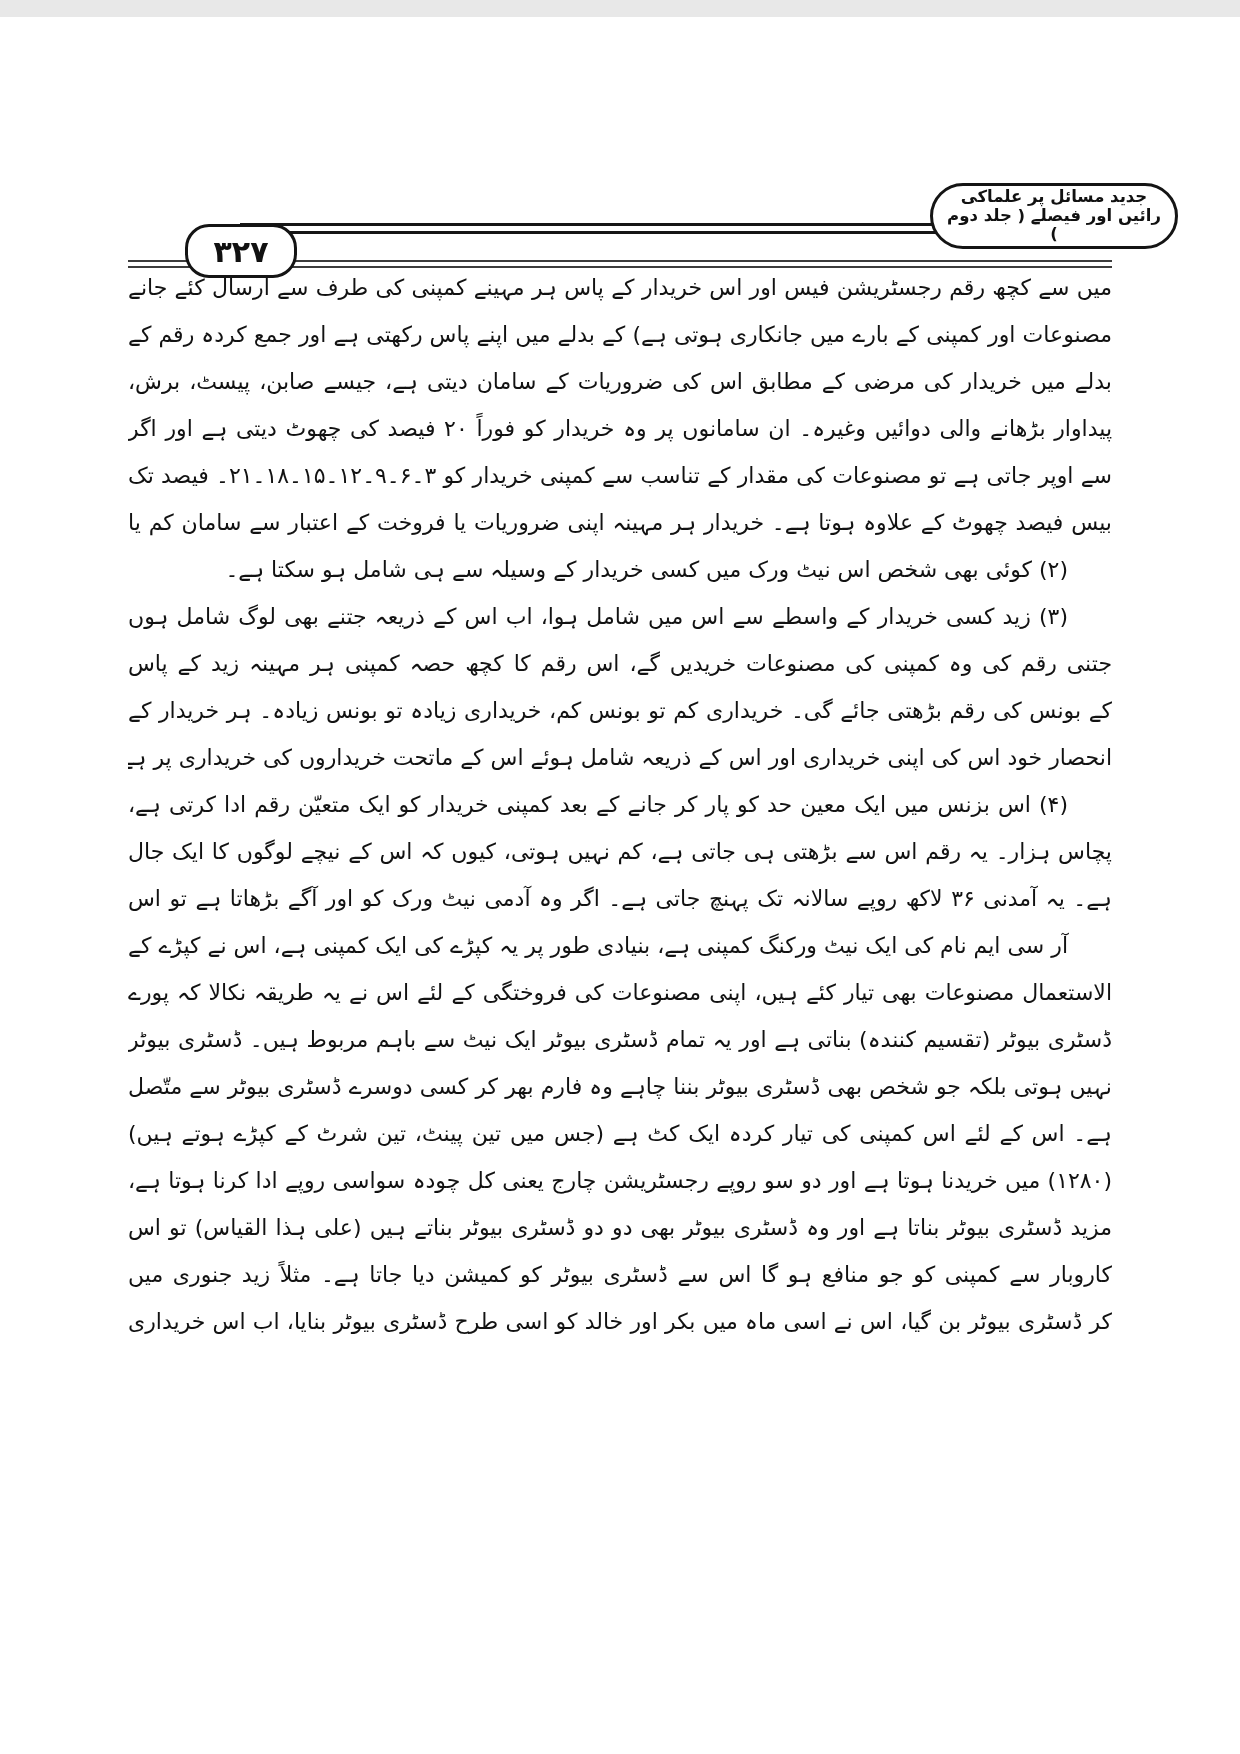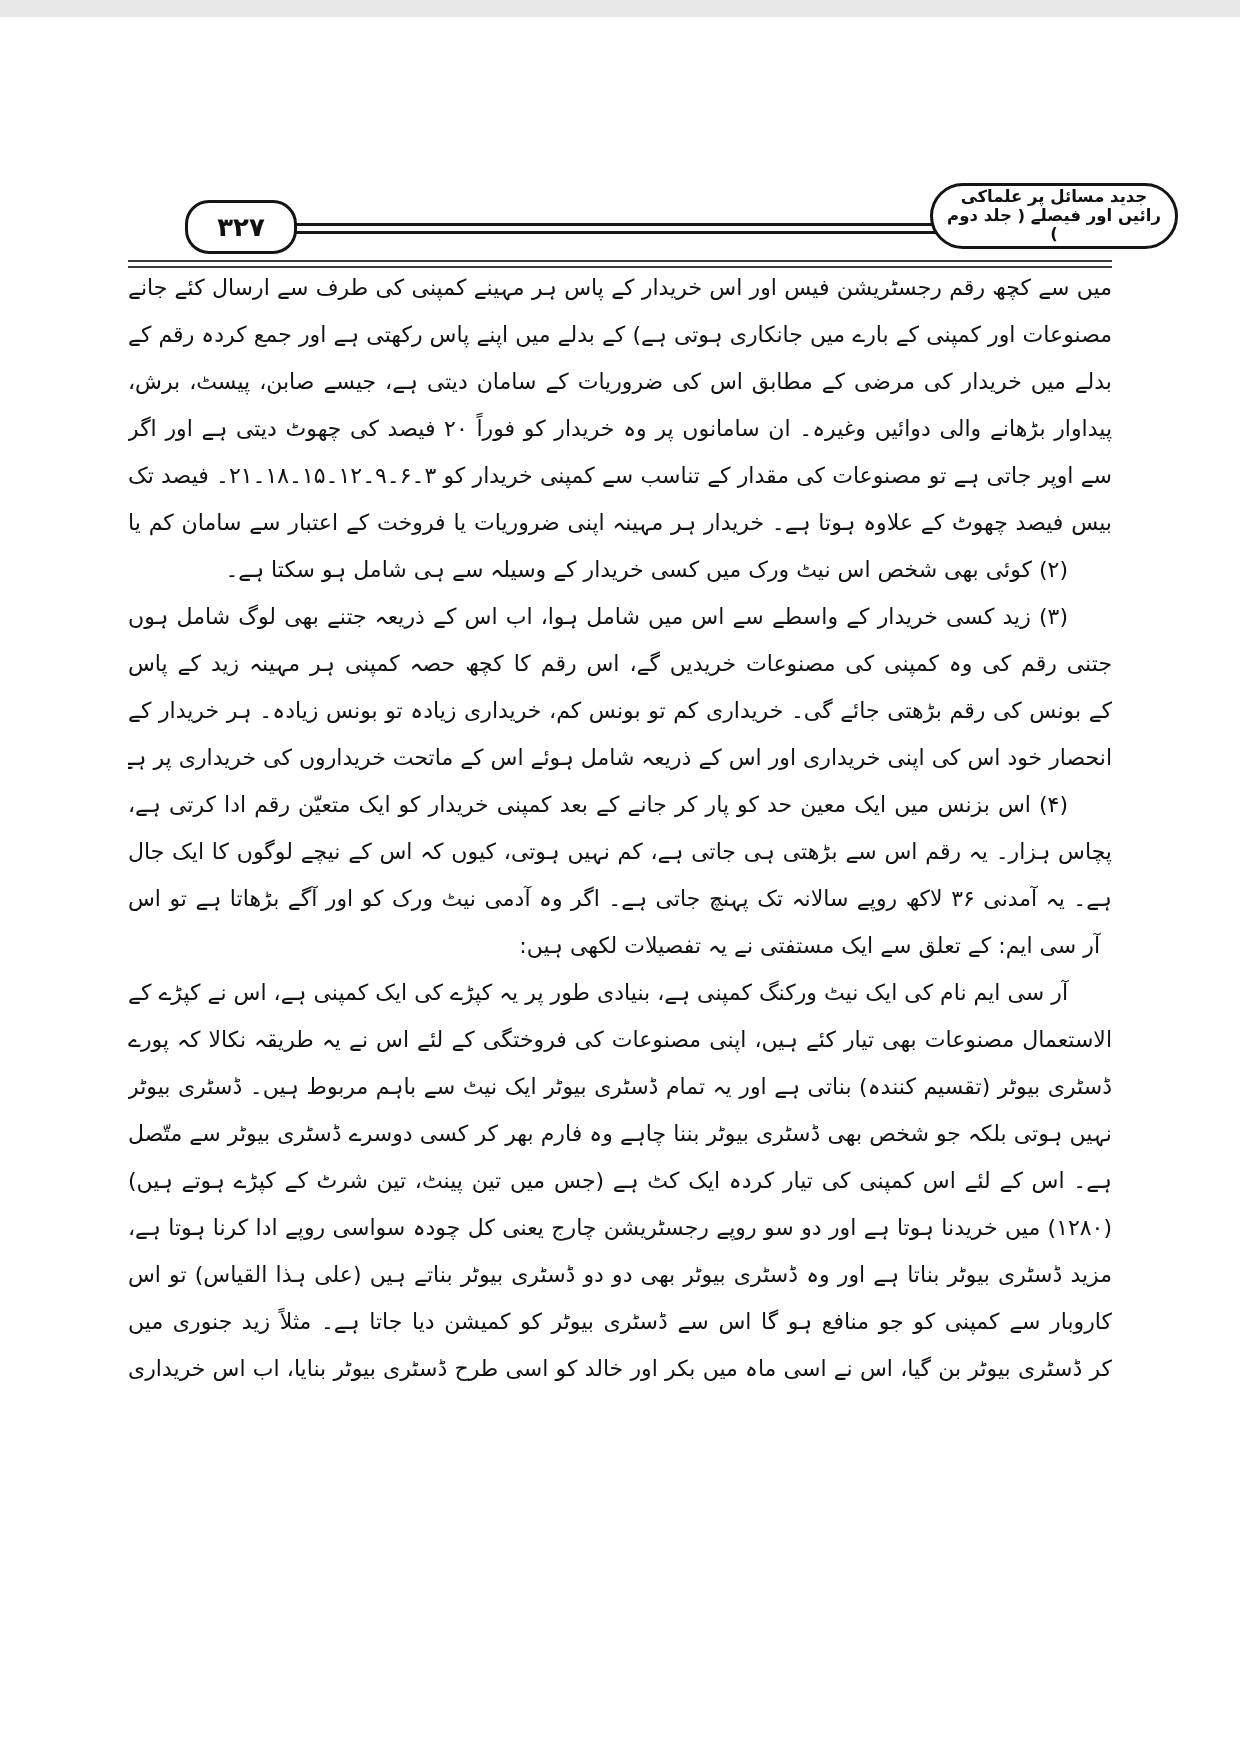--- a/index.html
+++ b/index.html
@@ -56,25 +56,25 @@
     border-radius: 33px;
     font-size: 16.5px;
     font-weight: bold;
     text-align: center;
     line-height: 1.15;
     padding: 0 10px;
     box-sizing: border-box;
   }
   .pill-pagenum {
     left: 185px;
-    top: 183px;
+    top: 207px;
     width: 106px;
     height: 48px;
     border-radius: 24px;
-    font-size: 26px;
+    font-size: 30px;
     font-weight: bold;
     letter-spacing: 2px;
   }
   
   .body-text {
     position: absolute;
     left: 128px;
     top: 247px;
     width: 984px;
     color: #121212;
@@ -124,21 +124,20 @@
       <div class="line fill">سے اوپر جاتی ہے تو مصنوعات کی مقدار کے تناسب سے کمپنی خریدار کو ۳۔۶۔۹۔۱۲۔۱۵۔۱۸۔۲۱۔ فیصد تک بونس دیتی ہے۔ یہ</div>
       <div class="line fill">بیس فیصد چھوٹ کے علاوہ ہوتا ہے۔ خریدار ہر مہینہ اپنی ضروریات یا فروخت کے اعتبار سے سامان کم یا زیادہ لے سکتا ہے، کوئی قید</div>
       <div class="line indent">(۲) کوئی بھی شخص اس نیٹ ورک میں کسی خریدار کے وسیلہ سے ہی شامل ہو سکتا ہے۔</div>
       <div class="line fill indent">(۳) زید کسی خریدار کے واسطے سے اس میں شامل ہوا، اب اس کے ذریعہ جتنے بھی لوگ شامل ہوں گے اور ہر مہینے</div>
       <div class="line fill">جتنی رقم کی وہ کمپنی کی مصنوعات خریدیں گے، اس رقم کا کچھ حصہ کمپنی ہر مہینہ زید کے پاس بشکل چیک بھیجے گی جس سے زید</div>
       <div class="line fill">کے بونس کی رقم بڑھتی جائے گی۔ خریداری کم تو بونس کم، خریداری زیادہ تو بونس زیادہ۔ ہر خریدار کے فائدہ میں کمی اور بیشی کا</div>
       <div class="line">انحصار خود اس کی اپنی خریداری اور اس کے ذریعہ شامل ہوئے اس کے ماتحت خریداروں کی خریداری پر ہے۔</div>
       <div class="line fill indent">(۴) اس بزنس میں ایک معین حد کو پار کر جانے کے بعد کمپنی خریدار کو ایک متعیّن رقم ادا کرتی ہے، مثلاً مہینہ میں</div>
       <div class="line fill">پچاس ہزار۔ یہ رقم اس سے بڑھتی ہی جاتی ہے، کم نہیں ہوتی، کیوں کہ اس کے نیچے لوگوں کا ایک جال ہوتا ہے جو برابر پھیلتا جاتا</div>
       <div class="line fill">ہے۔ یہ آمدنی ۳۶ لاکھ روپے سالانہ تک پہنچ جاتی ہے۔ اگر وہ آدمی نیٹ ورک کو اور آگے بڑھاتا ہے تو اس کی آمدنی اس سے بھی</div>
-      <div class="line indent-sm">آر سی ایم: کے تعلق سے ایک مستفتی نے یہ تفصیلات لکھی ہیں:</div>
       <div class="line fill indent">آر سی ایم نام کی ایک نیٹ ورکنگ کمپنی ہے، بنیادی طور پر یہ کپڑے کی ایک کمپنی ہے، اس نے کپڑے کے علاوہ دیگر جائز</div>
       <div class="line fill">الاستعمال مصنوعات بھی تیار کئے ہیں، اپنی مصنوعات کی فروختگی کے لئے اس نے یہ طریقہ نکالا کہ پورے ملک میں جابجا اپنے</div>
       <div class="line fill">ڈسٹری بیوٹر (تقسیم کنندہ) بناتی ہے اور یہ تمام ڈسٹری بیوٹر ایک نیٹ سے باہم مربوط ہیں۔ ڈسٹری بیوٹر کی نامزدگی کمپنی کی جانب سے</div>
       <div class="line fill">نہیں ہوتی بلکہ جو شخص بھی ڈسٹری بیوٹر بننا چاہے وہ فارم بھر کر کسی دوسرے ڈسٹری بیوٹر سے متّصل ہو کر کمپنی کی تقسیم کاری میں جڑ جاتا</div>
       <div class="line fill">ہے۔ اس کے لئے اس کمپنی کی تیار کردہ ایک کٹ ہے (جس میں تین پینٹ، تین شرٹ کے کپڑے ہوتے ہیں) بارہ سواسی روپے</div>
       <div class="line fill">(۱۲۸۰) میں خریدنا ہوتا ہے اور دو سو روپے رجسٹریشن چارج یعنی کل چودہ سواسی روپے ادا کرنا ہوتا ہے، اب اگر یہ شخص اپنے نیچے دو</div>
       <div class="line fill">مزید ڈسٹری بیوٹر بناتا ہے اور وہ ڈسٹری بیوٹر بھی دو دو ڈسٹری بیوٹر بناتے ہیں (علی ہذا القیاس) تو اس کی ماتحت لائن میں ہونے والے</div>
       <div class="line fill">کاروبار سے کمپنی کو جو منافع ہو گا اس سے ڈسٹری بیوٹر کو کمیشن دیا جاتا ہے۔ مثلاً زید جنوری میں چودہ سواسی روپے میں ایک کٹ خرید</div>
       <div class="line fill">کر ڈسٹری بیوٹر بن گیا، اس نے اسی ماہ میں بکر اور خالد کو اسی طرح ڈسٹری بیوٹر بنایا، اب اس خریداری سے کمپنی کا ۸۹۶۰ روپے کا</div>
     </div>

